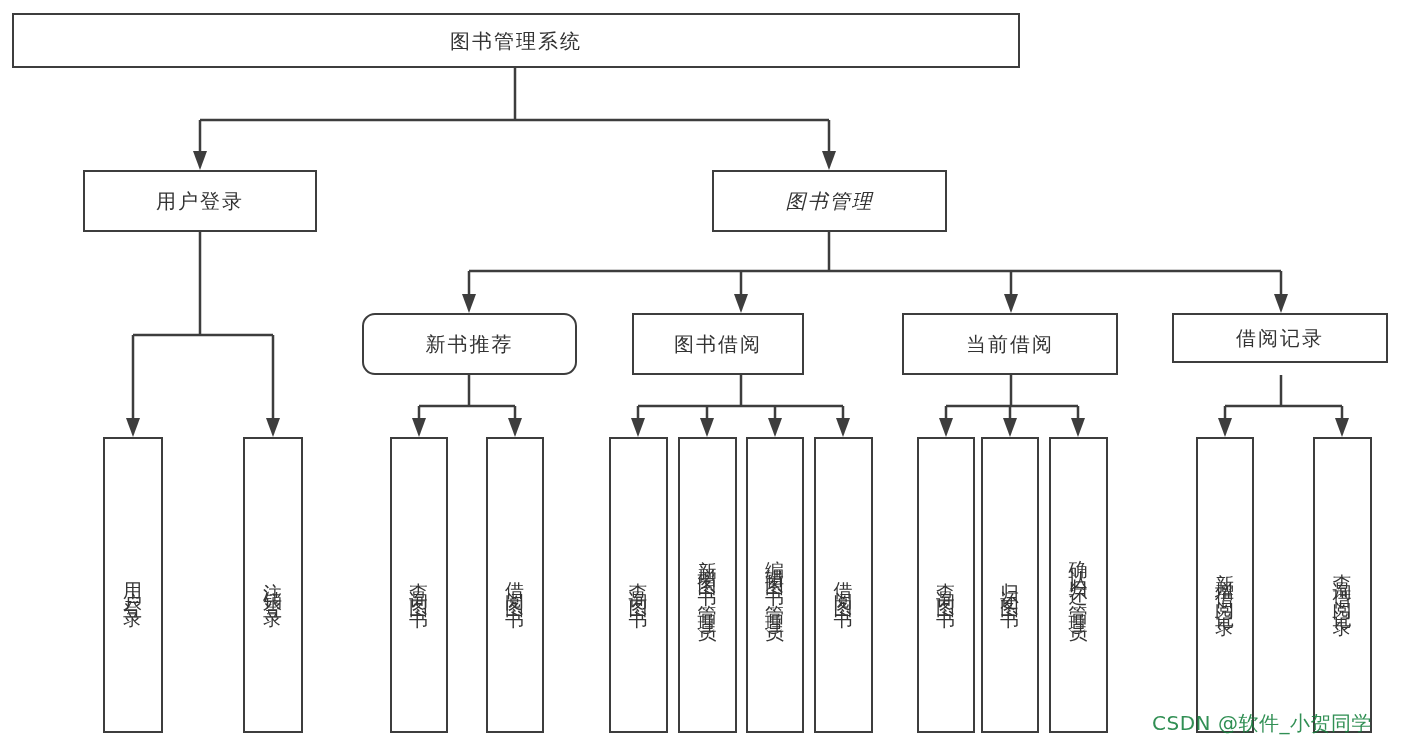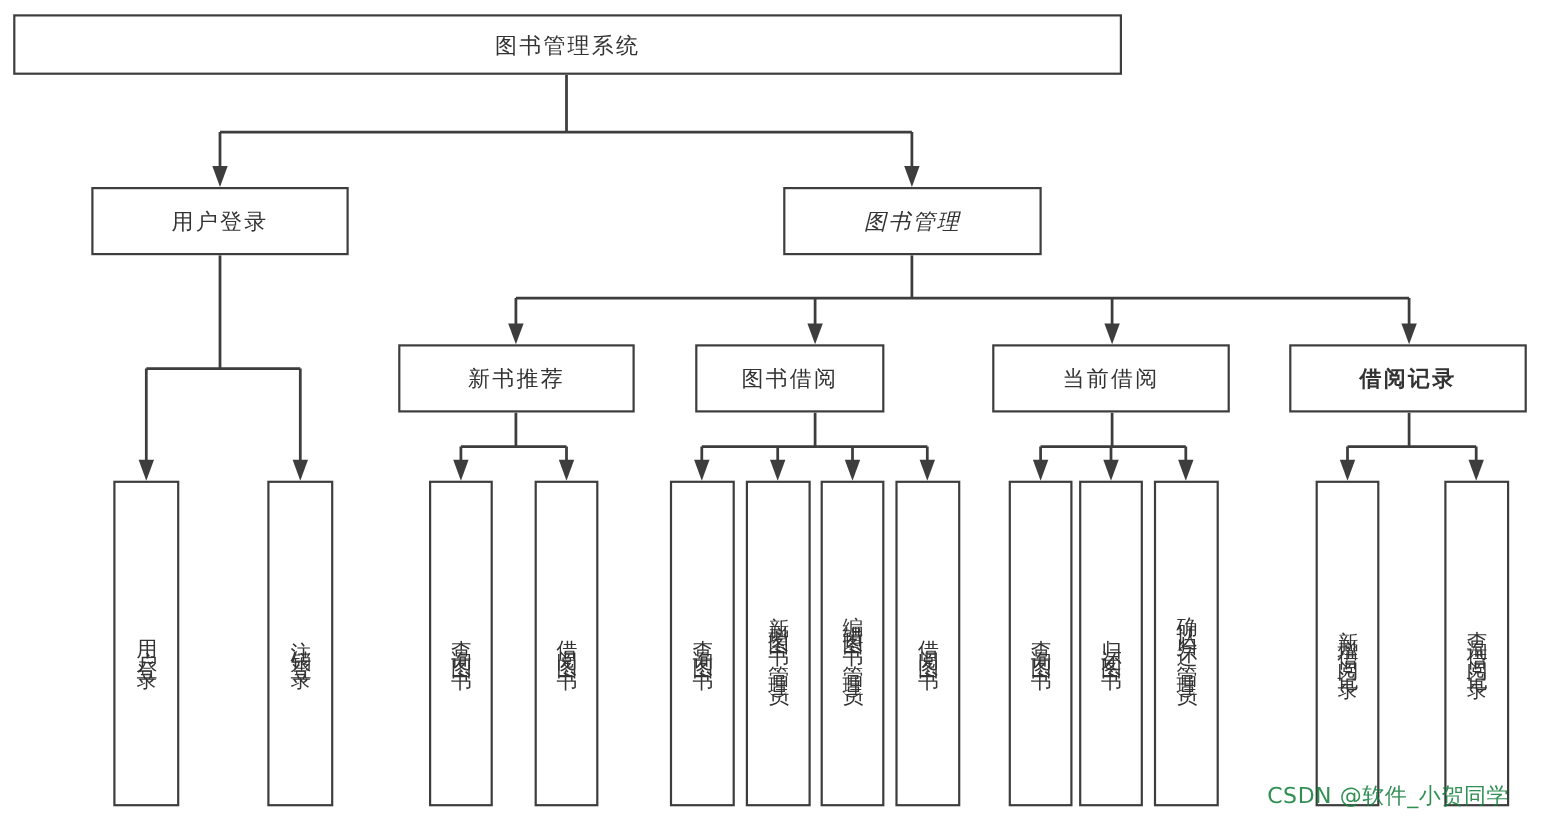--- a/index.html
+++ b/index.html
@@ -124,24 +124,24 @@
   </svg>
 
   <div class="node h-node" style="left:12px; top:13px; width:1008px; height:55px;">图书管理系统</div>
 
   <div class="node h-node" style="left:83px; top:170px; width:234px; height:62px;">用户登录</div>
   <div class="node h-node" style="left:712px; top:170px; width:235px; height:62px;font-style:italic;">图书管理</div>
 
   <div class="node v-node" style="left:103px; top:437px; width:60px; height:296px;">用户登录</div>
   <div class="node v-node" style="left:243px; top:437px; width:60px; height:296px;">注销登录</div>
 
-  <div class="node h-node" style="left:362px; top:313px; width:215px; height:62px;">新书推荐</div>
+  <div class="node h-node" style="left:362px; top:313px; width:215px; height:62px;border-radius:13px;">新书推荐</div>
   <div class="node h-node" style="left:632px; top:313px; width:172px; height:62px;">图书借阅</div>
   <div class="node h-node" style="left:902px; top:313px; width:216px; height:62px;">当前借阅</div>
-  <div class="node h-node" style="left:1172px; top:313px; width:216px; height:62px;font-weight:bold;">借阅记录</div>
+  <div class="node h-node" style="left:1172px; top:313px; width:216px; height:50px;">借阅记录</div>
 
   <div class="node v-node" style="left:390px; top:437px; width:58px; height:296px;">查询图书</div>
   <div class="node v-node" style="left:486px; top:437px; width:58px; height:296px;">借阅图书</div>
 
   <div class="node v-node" style="left:609px; top:437px; width:59px; height:296px;">查询图书</div>
   <div class="node v-node" style="left:678px; top:437px; width:59px; height:296px;">新增图书（管理员）</div>
   <div class="node v-node" style="left:746px; top:437px; width:58px; height:296px;">编辑图书（管理员）</div>
   <div class="node v-node" style="left:814px; top:437px; width:59px; height:296px;">借阅图书</div>
 
   <div class="node v-node" style="left:917px; top:437px; width:58px; height:296px;">查询图书</div>

